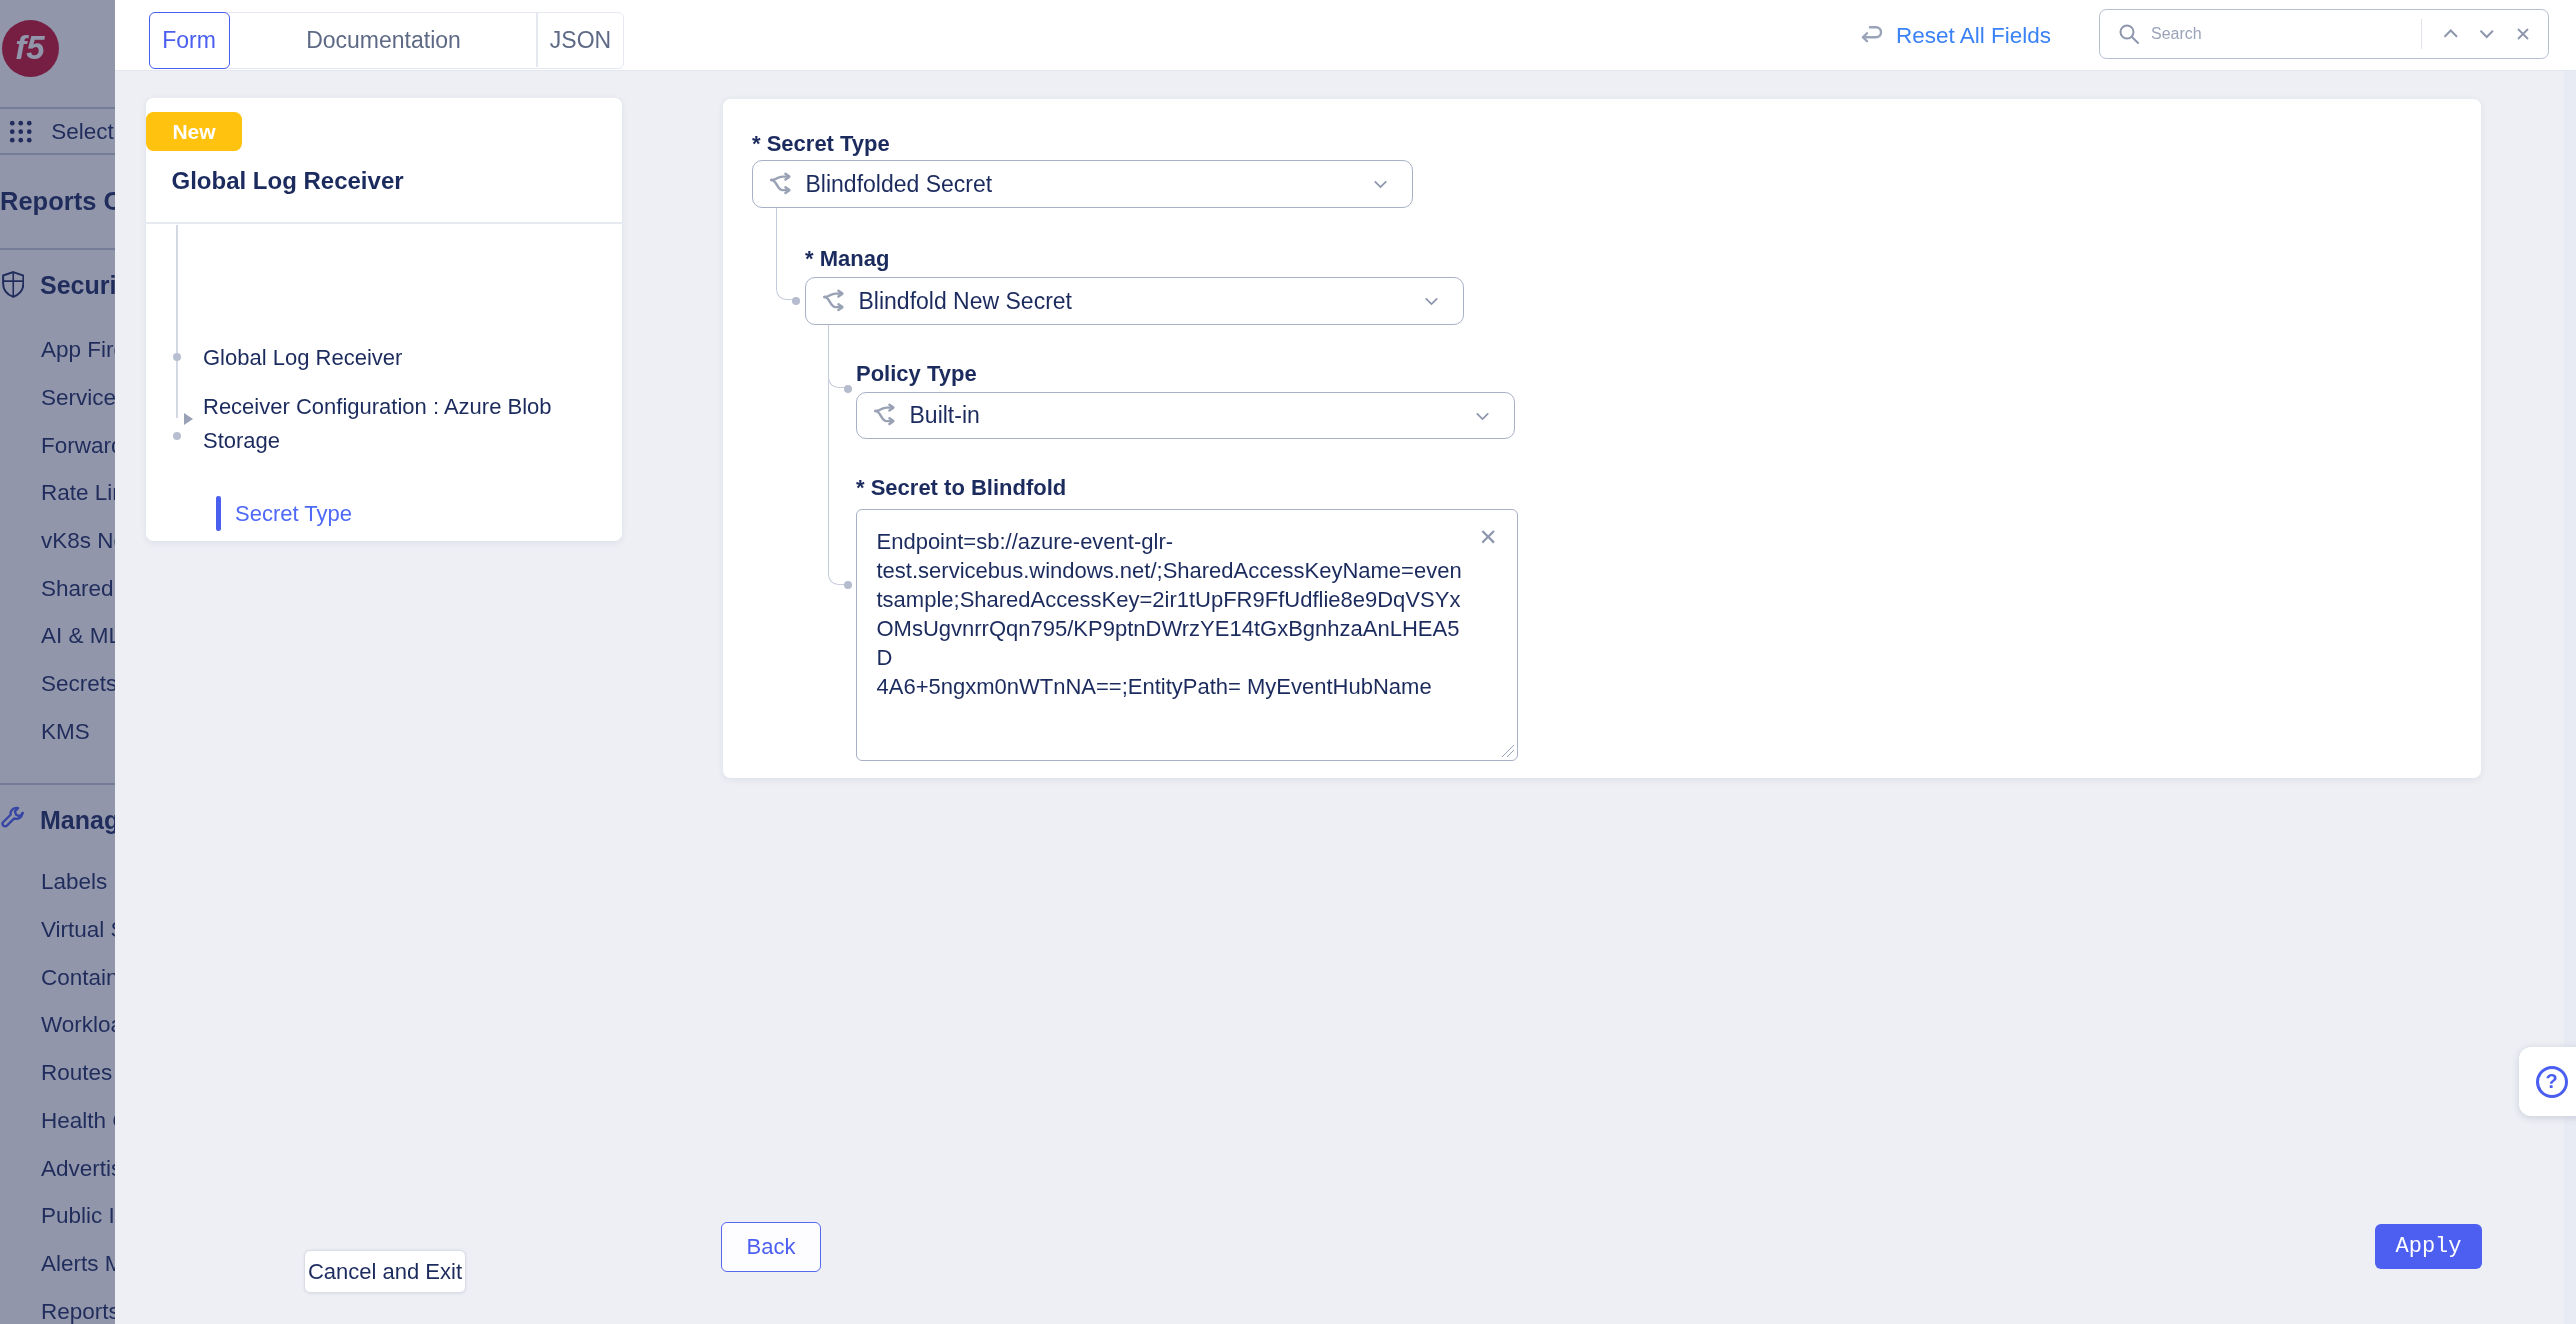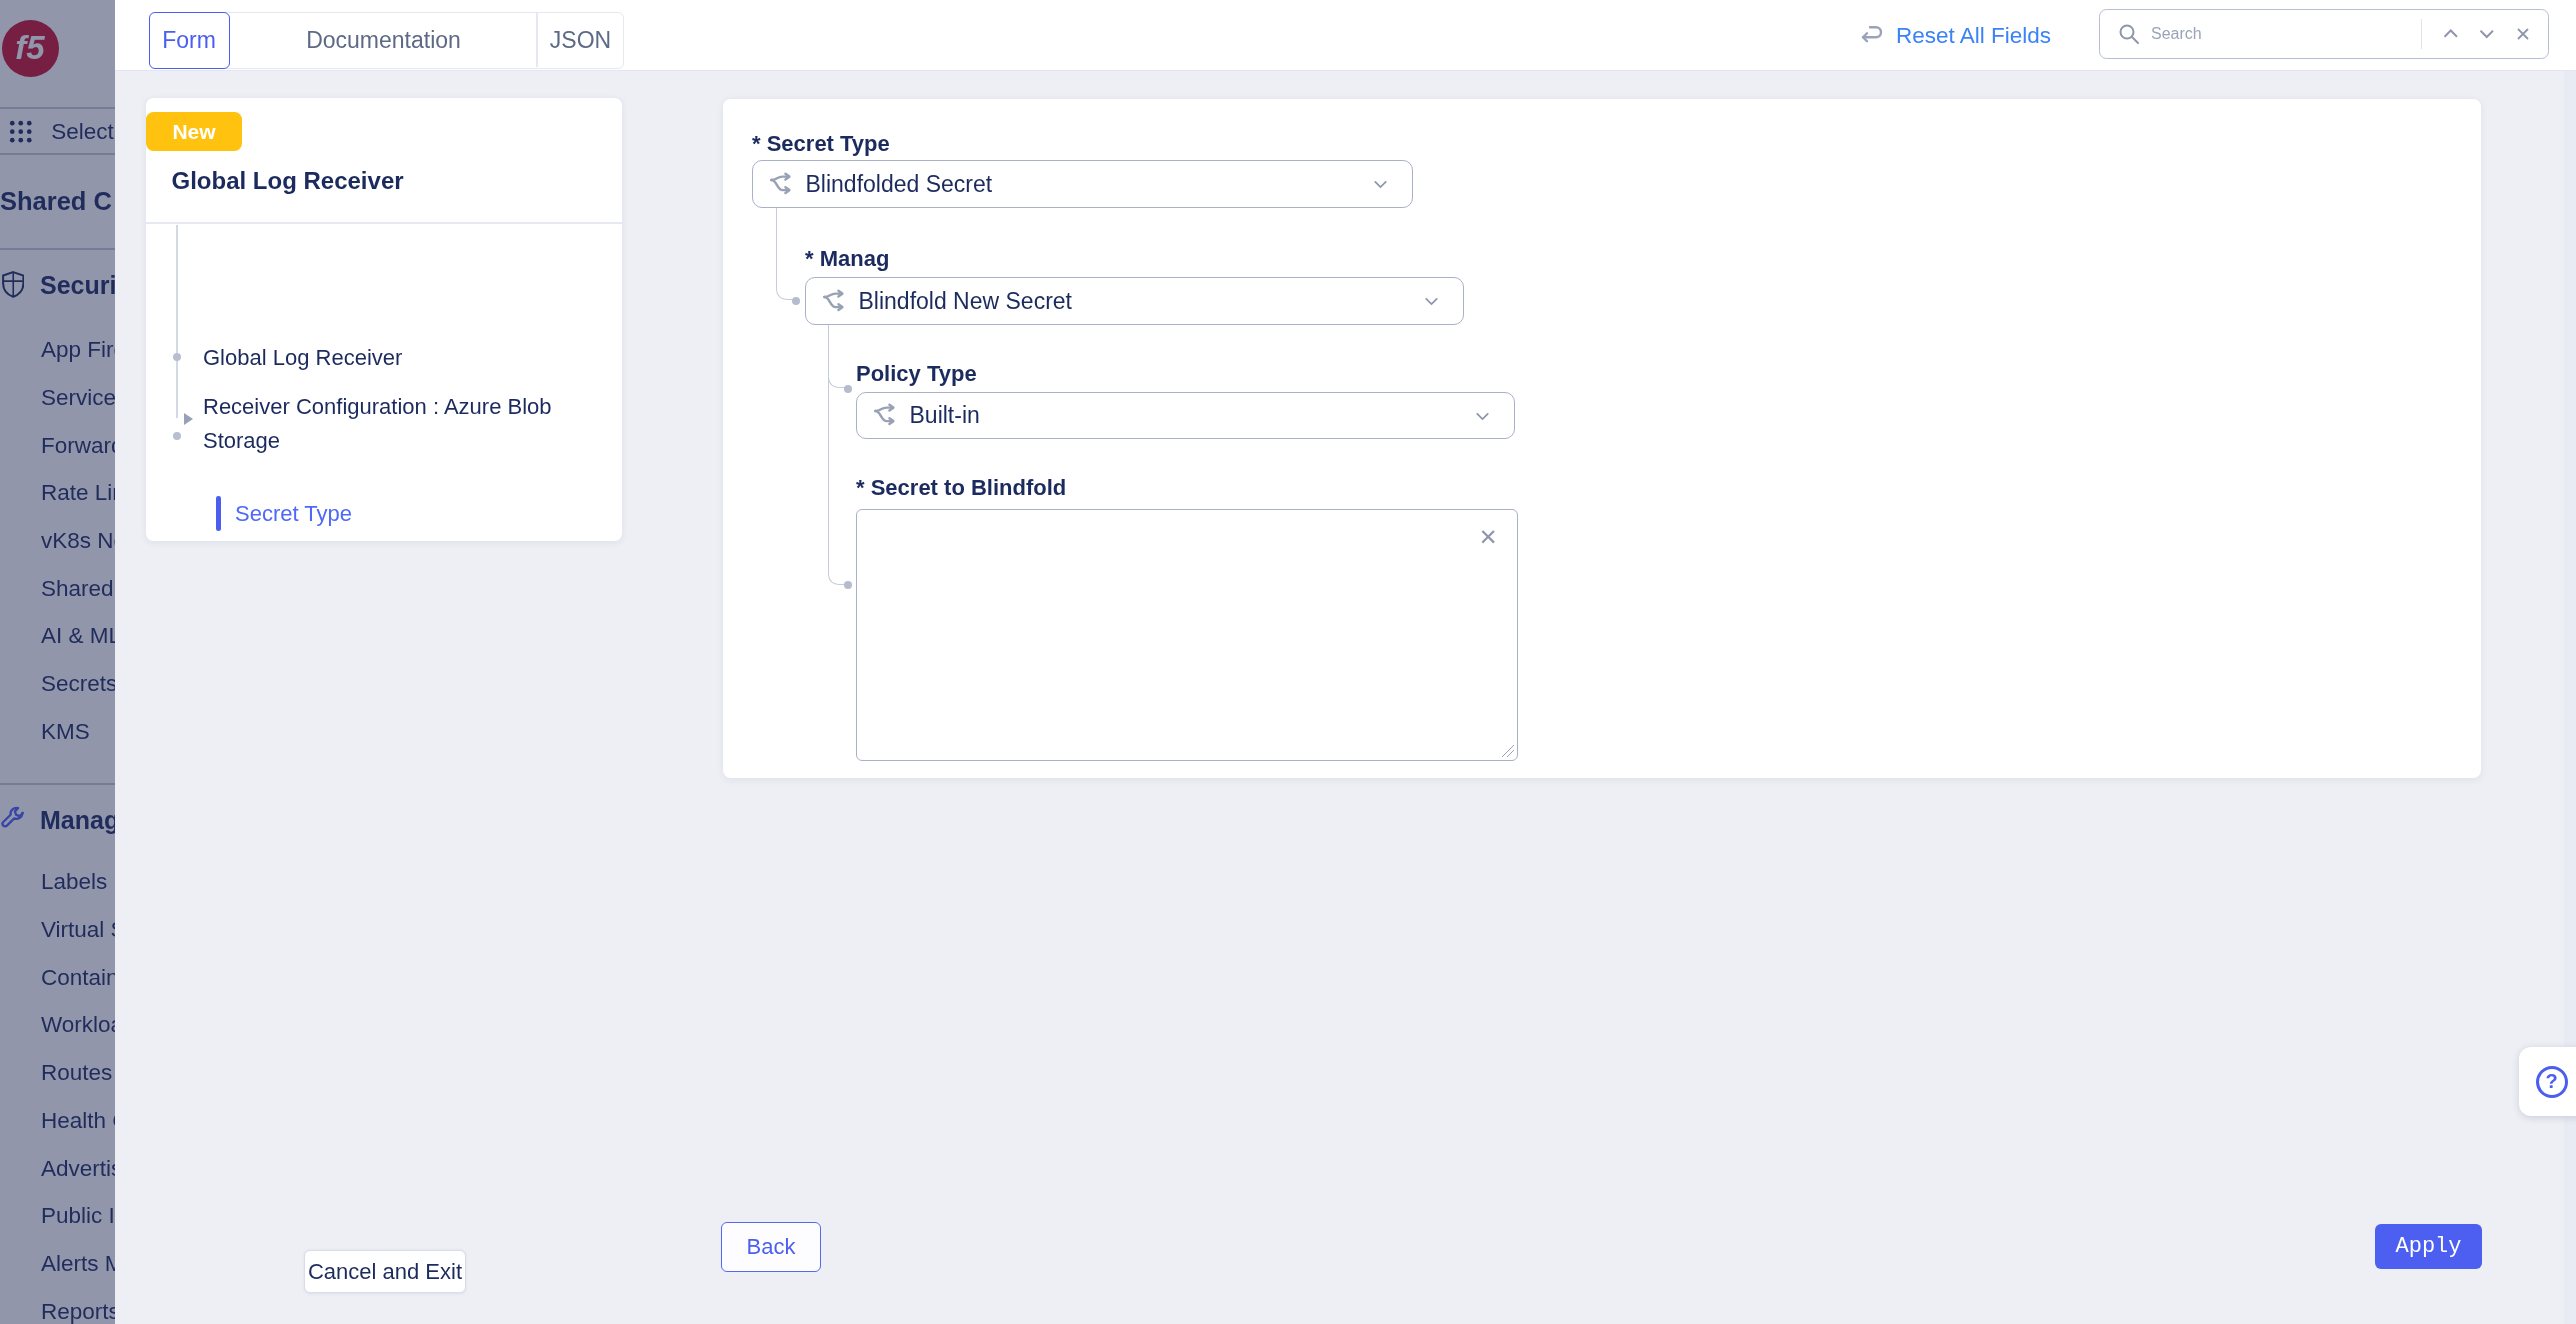--- a/index.html
+++ b/index.html
@@ -108,21 +108,21 @@
           <circle cx="20" cy="12" r="2.2"></circle>
         <circle cx="4" cy="20" r="2.2"></circle>
           <circle cx="12" cy="20" r="2.2"></circle>
           <circle cx="20" cy="20" r="2.2"></circle>
       </g>
     </svg>
     <span style="margin-left:12px">Select s</span>
   </div>
   <div class="divider" style="top:153px"></div>
 
-  <div class="side-row org-head" style="top:201px;left:0">Shared C</div>
+  <div class="side-row org-head" style="top:201px;left:0">Reports C</div>
   <div class="divider" style="top:248px"></div>
 
   <div class="side-row side-head" style="top:285px;left:40px">Securit</div>
   <svg class="abs" style="left:1.5px;top:271px" width="22.5" height="27" viewBox="0 0 20 24">
     <path d="M10 1 L19 4 V11 C19 17 15 21 10 23 C5 21 1 17 1 11 V4 Z" fill="none" stroke="#1c2b5e" stroke-width="1.8"></path>
     <path d="M10 1 V23 M1.5 9 H18.5" stroke="#1c2b5e" stroke-width="1.4" fill="none"></path>
   </svg>
   <div>
       <div class="side-row" style="top: 350px; left: 41px;">App Fire</div>
       <div class="side-row" style="top: 398px; left: 41px;">Service</div>
@@ -262,20 +262,25 @@
       <path d="M15.5 14.5 L19 17 L15.5 19.5" fill="none" stroke="#99a1b5" stroke-width="2.2" stroke-linecap="round" stroke-linejoin="round"></path>
     </svg>
     <span class="val">Built-in</span>
     <svg class="chev" width="21" height="21" viewBox="0 0 24 24">
       <path d="M6 9.5 L12 15.5 L18 9.5" fill="none" stroke="#8d96ad" stroke-width="2" stroke-linecap="round"></path>
       </svg>
   </div>
 
   <div class="flabel" style="left:133px;top:376px">* Secret to Blindfold</div>
   <div id="secret-textarea">
+    <div id="secret-text">Endpoint=sb://azure-event-glr-
+test.servicebus.windows.net/;SharedAccessKeyName=even
+tsample;SharedAccessKey=2ir1tUpFR9FfUdflie8e9DqVSYx
+OMsUgvnrrQqn795/KP9ptnDWrzYE14tGxBgnhzaAnLHEA5D
+4A6+5ngxm0nWTnNA==;EntityPath= MyEventHubName</div>
     <div id="clear-x">✕</div>
     <div id="resize-handle"></div>
   </div>
 </div>
 
 <div id="back-btn" class="abs">Back</div>
 <div id="cancel-btn" class="abs">Cancel and Exit</div>
 <div id="apply-btn" class="abs">Apply</div>
 
 <div id="help-btn" class="abs">

